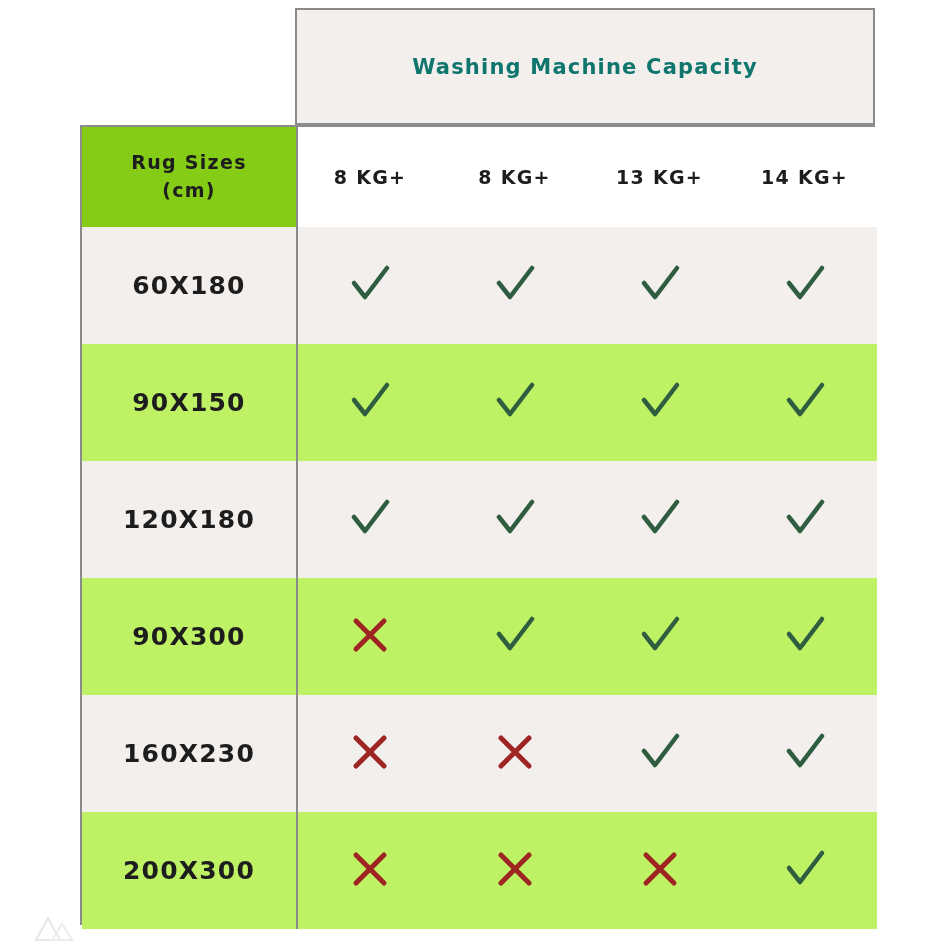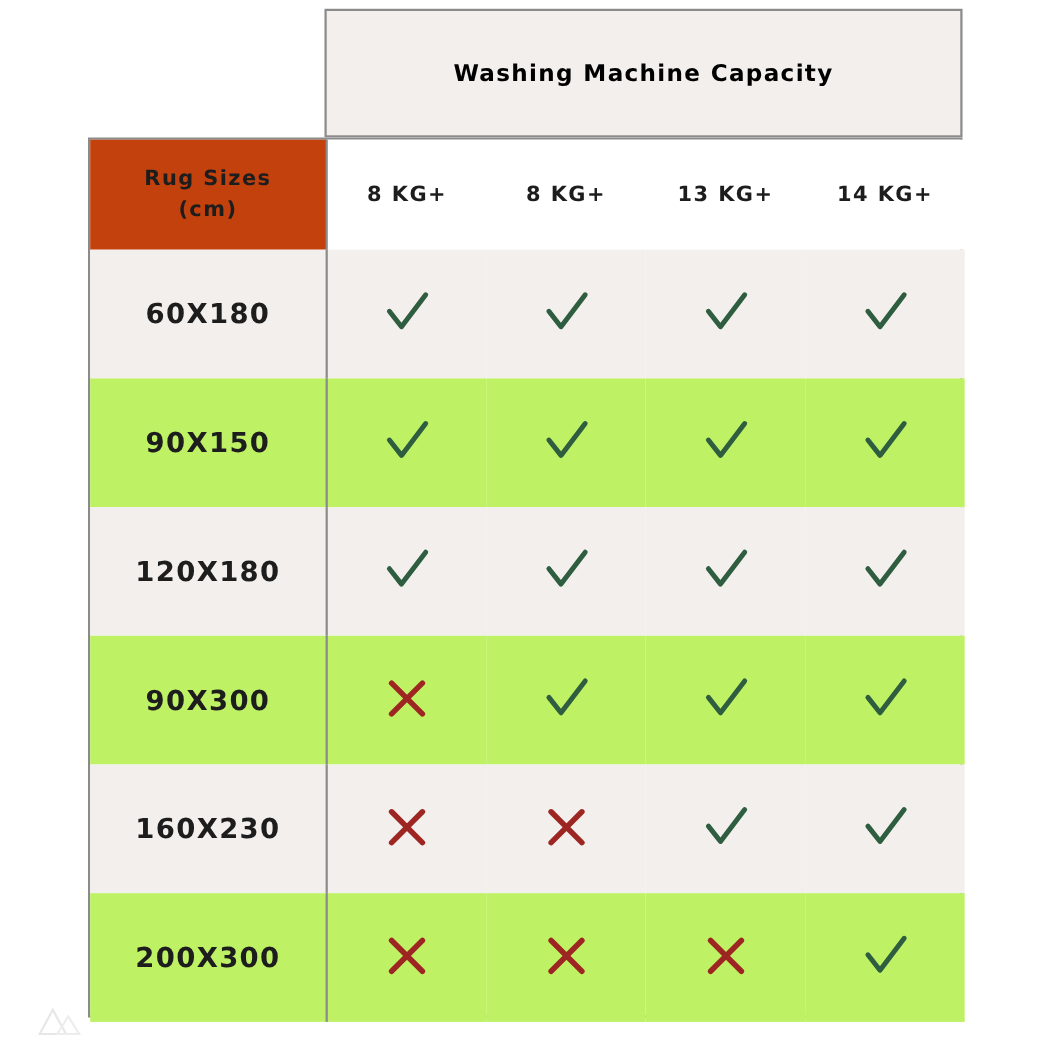--- a/index.html
+++ b/index.html
@@ -33,21 +33,21 @@
     border: 2px solid #8b8b8b;
     box-sizing: border-box;
     display: flex;
     align-items: center;
     justify-content: center;
   }
   .capacity-header-text {
     font-size: 21px;
     font-weight: bold;
     letter-spacing: 1.2px;
-    color: #000000;
+    color: #0f766e;
     text-align: center;
   }
 
   
   .table-wrap {
     position: absolute;
     left: 80px;
     top: 125px;
     width: 795px;
     height: 800px;
@@ -80,21 +80,21 @@
   }
 
   thead tr.head-row {
     height: 100px;
   }
   thead th {
     font-size: 19px;
     font-weight: bold;
     letter-spacing: 1.3px;
     color: #1d1d1d;
-    background: #c2410c;
+    background: #84cc16;
   }
   thead th.rug-head {
     line-height: 1.45;
   }
   thead th.cap-head {
     background: #ffffff;
   }
 
   tbody tr {
     height: 117px;

